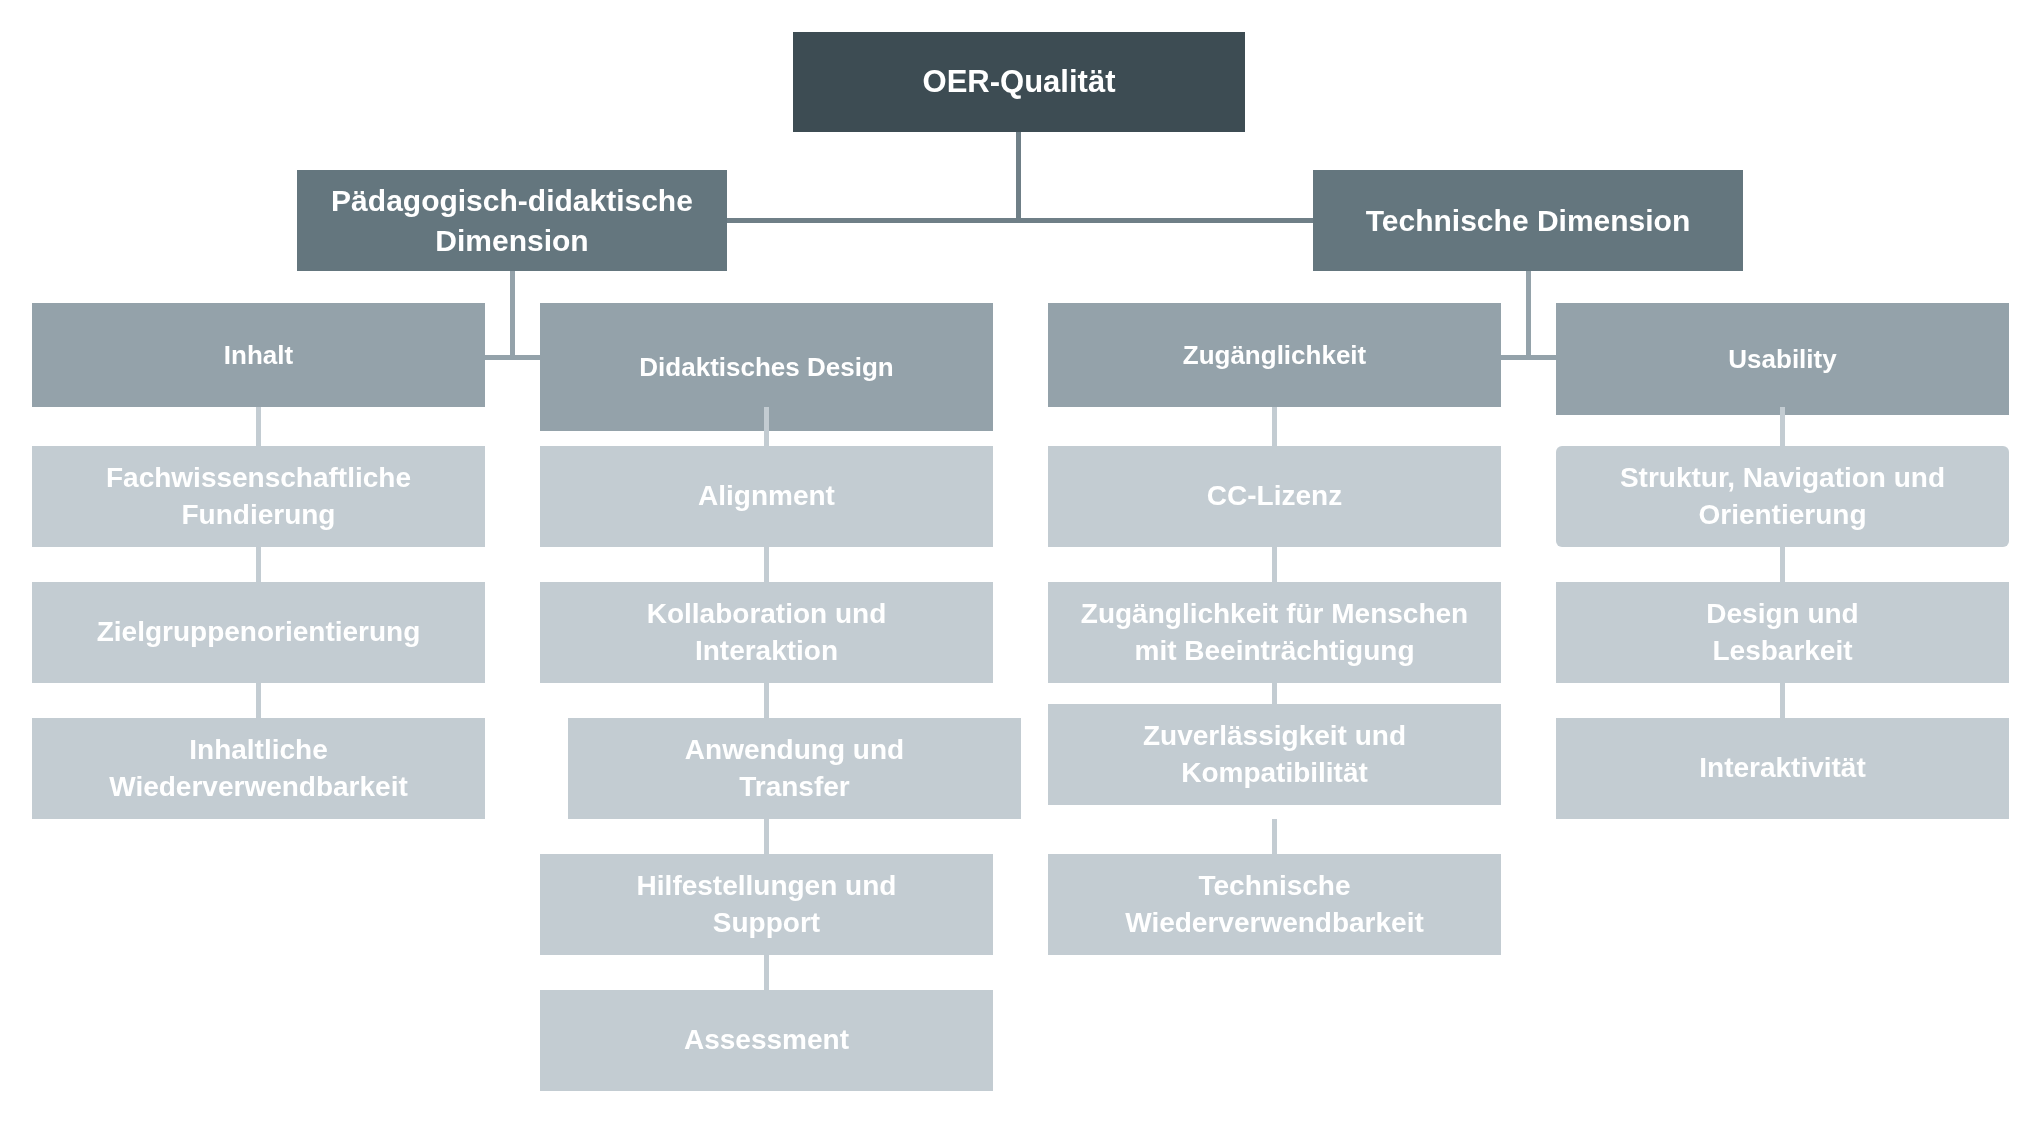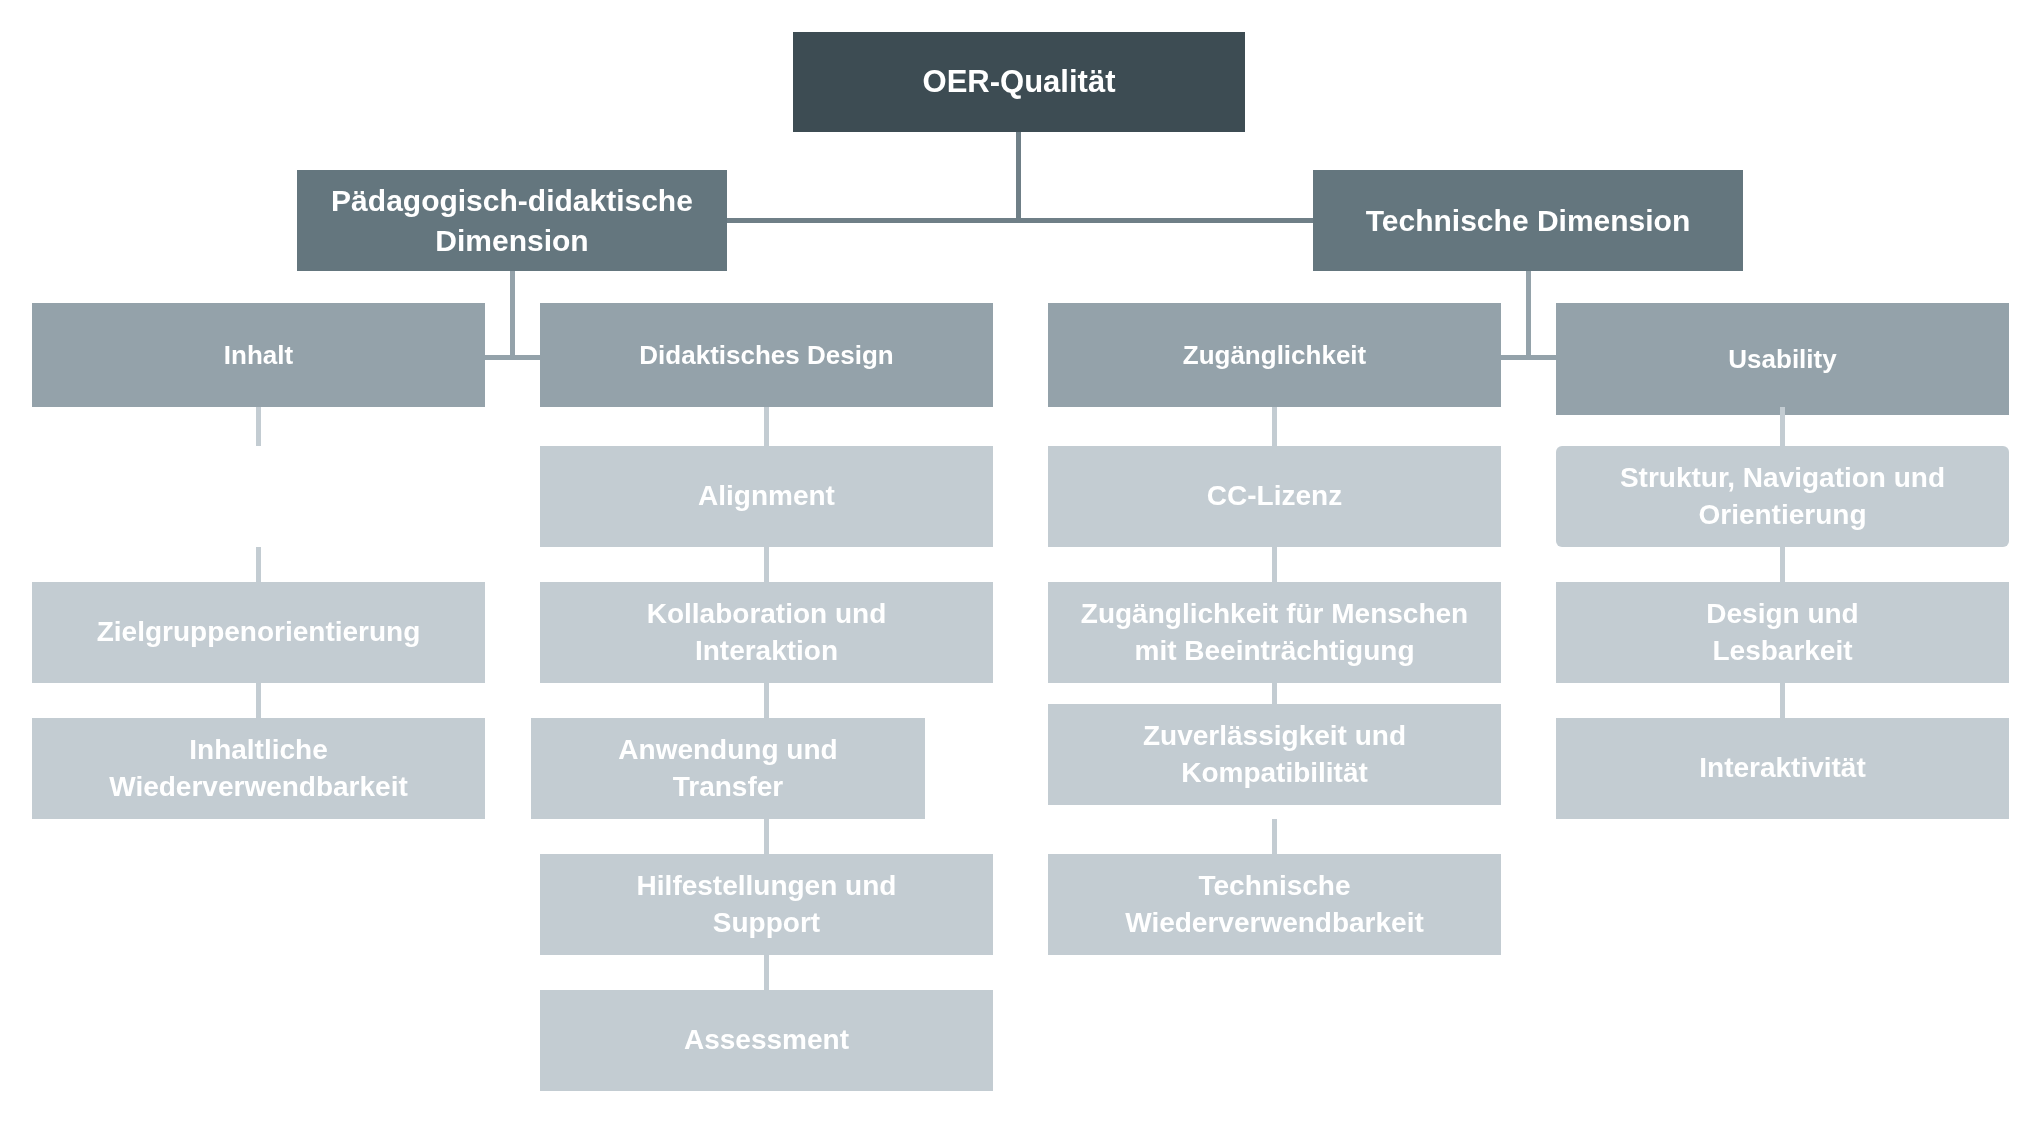--- a/index.html
+++ b/index.html
@@ -45,32 +45,34 @@
 
 <div class="canvas">
 
   <div class="box root-box" style="left:793px; top:32px; width:452px; height:100px;">OER-Qualität</div>
 
   <div class="box dim-box" style="left:297px; top:170px; width:430px; height:101px;">Pädagogisch-didaktische
 Dimension</div>
   <div class="box dim-box" style="left:1313px; top:170px; width:430px; height:101px;">Technische Dimension</div>
 
   <div class="box header-box" style="left:32px; top:303px; width:453px; height:104px;">Inhalt</div>
-  <div class="box header-box" style="left:540px; top:303px; width:453px; height:104px;">Didaktisches Design</div>
+  <div class="box header-box" style="left:540px; top:303px; width:453px; height:128px;">Didaktisches Design</div>
   <div class="box header-box" style="left:1048px; top:303px; width:453px; height:104px;">Zugänglichkeit</div>
   <div class="box header-box" style="left:1556px; top:303px; width:453px; height:112px;">Usability</div>
 
+  <div class="box item-box" style="left:32px; top:446px; width:453px; height:101px;">Fachwissenschaftliche
+Fundierung</div>
   <div class="box item-box" style="left:32px; top:582px; width:453px; height:101px;">Zielgruppenorientierung</div>
   <div class="box item-box" style="left:32px; top:718px; width:453px; height:101px;">Inhaltliche
 Wiederverwendbarkeit</div>
 
   <div class="box item-box" style="left:540px; top:446px; width:453px; height:101px;">Alignment</div>
   <div class="box item-box" style="left:540px; top:582px; width:453px; height:101px;">Kollaboration und
 Interaktion</div>
-  <div class="box item-box" style="left:531px; top:718px; width:394px; height:101px;">Anwendung und
+  <div class="box item-box" style="left:568px; top:718px; width:453px; height:101px;">Anwendung und
 Transfer</div>
   <div class="box item-box" style="left:540px; top:854px; width:453px; height:101px;">Hilfestellungen und
 Support</div>
   <div class="box item-box" style="left:540px; top:990px; width:453px; height:101px;">Assessment</div>
 
   <div class="box item-box" style="left:1048px; top:446px; width:453px; height:101px;">CC-Lizenz</div>
   <div class="box item-box" style="left:1048px; top:582px; width:453px; height:101px;">Zugänglichkeit für Menschen
 mit Beeinträchtigung</div>
   <div class="box item-box" style="left:1048px; top:704px; width:453px; height:101px;">Zuverlässigkeit und
 Kompatibilität</div>

